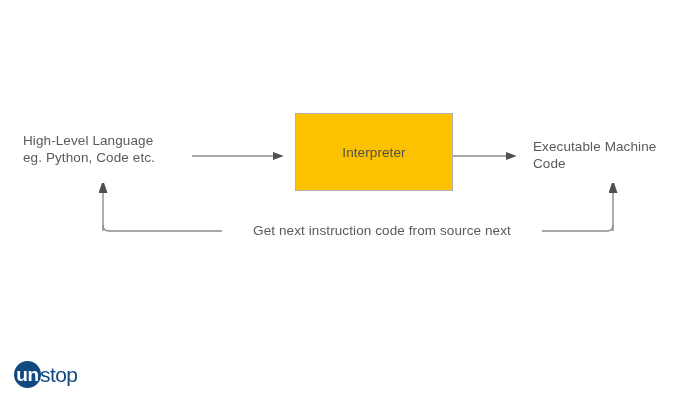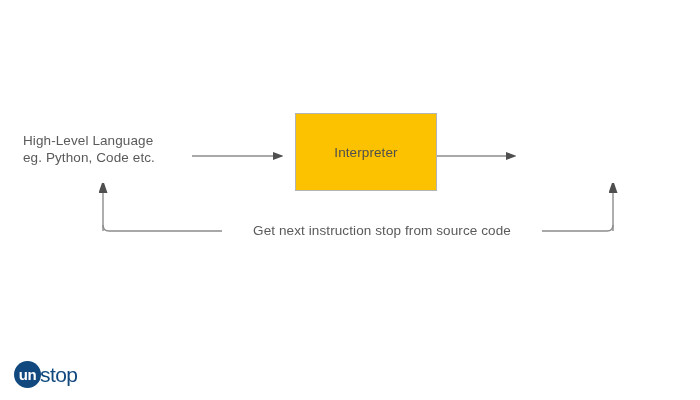--- a/index.html
+++ b/index.html
@@ -48,21 +48,21 @@
     top: 138px;
     width: 160px;
     text-align: left;
   }
 
   
   #interpreter-box {
     position: absolute;
     left: 295px;
     top: 113px;
-    width: 142px;
+    width: 158px;
     height: 78px;
     background: #fcc200;
     border: 1.5px solid #b3b3b3;
     box-sizing: border-box;
     display: flex;
     align-items: center;
     justify-content: center;
   }
   #interpreter-label {
     color: #4f4f4f;
@@ -101,21 +101,21 @@
     border-radius: 50%;
     background: #11497f;
     display: flex;
     align-items: center;
     justify-content: center;
     position: relative;
     z-index: 2;
   }
   #logo-mark-text {
     color: #ffffff;
-    font-size: 15px;
+    font-size: 19px;
     font-weight: bold;
     letter-spacing: -0.4px;
     line-height: 1;
   }
   #logo-wordmark {
     color: #11497f;
     font-size: 21px;
     font-weight: normal;
     letter-spacing: -0.6px;
     line-height: 1;
@@ -157,22 +157,24 @@
     </g>
   </svg>
 
   <div class="node-label" id="label-source">High-Level Language
 eg. Python, Code etc.</div>
 
   <div id="interpreter-box">
     <span id="interpreter-label">Interpreter</span>
   </div>
 
+  <div class="node-label" id="label-output">Executable Machine
+Code</div>
 
-  <div id="feedback-caption">Get next instruction stop from source code</div>
+  <div id="feedback-caption">Get next instruction code from source next</div>
 
   <div id="logo">
     <span id="logo-mark">
       <span id="logo-mark-text">un</span>
     </span>
     <span id="logo-wordmark">stop</span>
   </div>
 
 </div>
 

